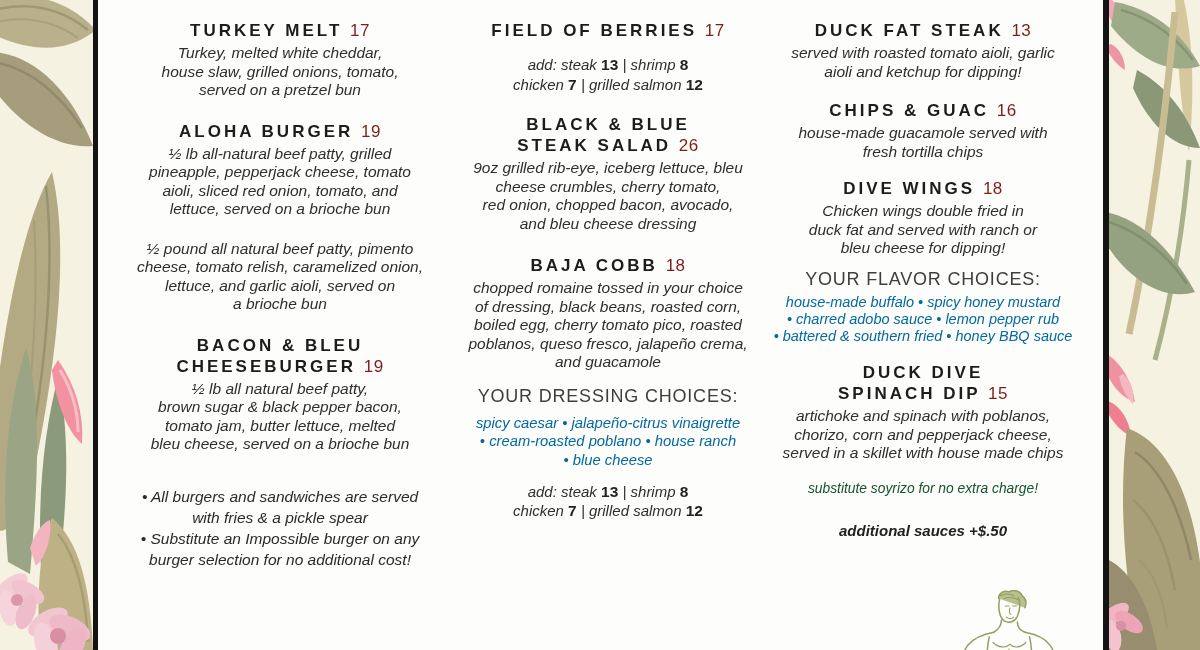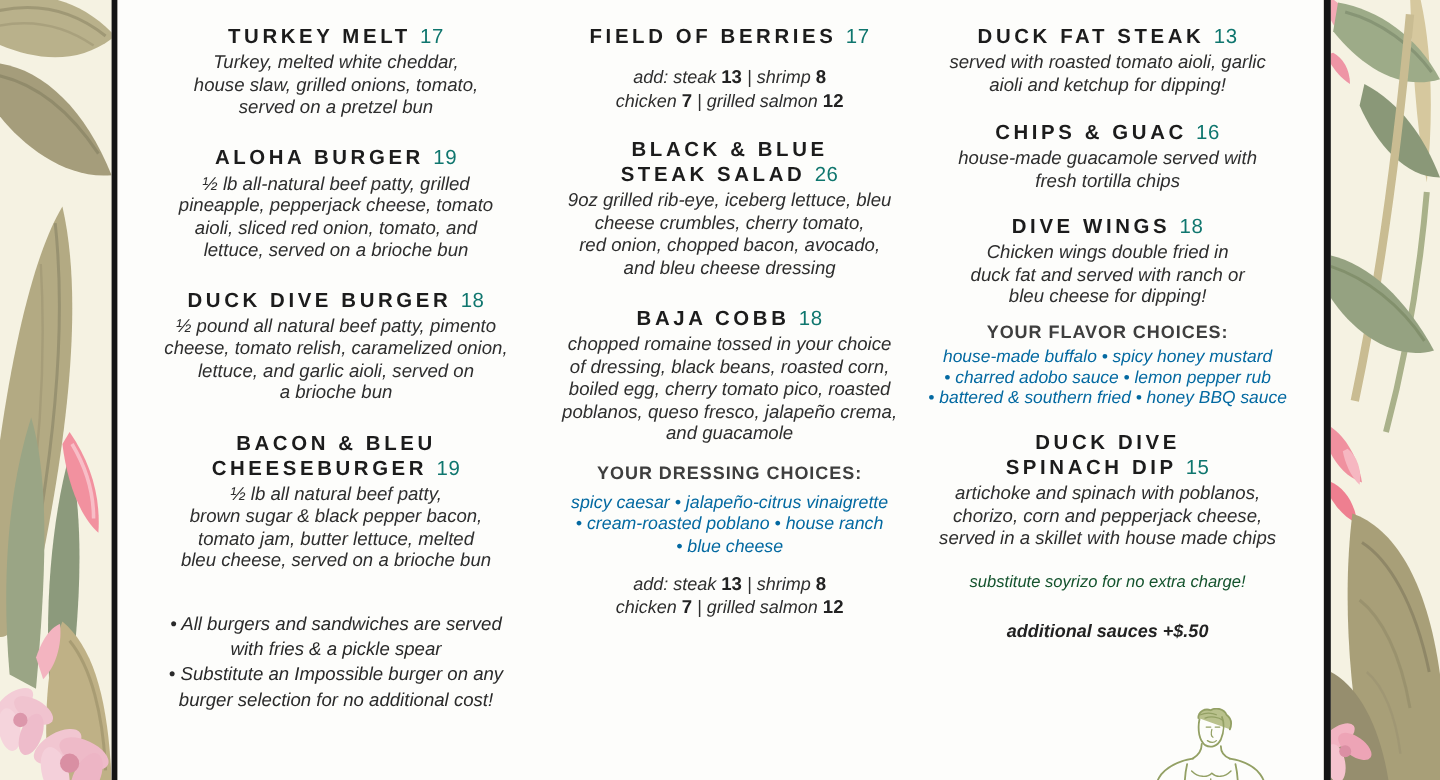--- a/index.html
+++ b/index.html
@@ -23,27 +23,27 @@
   .panel{position:absolute;left:98px;top:0;width:1005px;height:650px;background:#fdfdfb;}
 
   .col{position:absolute;top:20px;text-align:center;color:#2b2b2b;}
   .col1{left:32px;width:300px;}
   .col2{left:360px;width:300px;}
   .col3{left:672px;width:306px;}
 
   .item{margin-bottom:21px;}
   .h{font-weight:700;font-size:17px;line-height:21px;letter-spacing:3px;color:#1c1c1c;}
   .h .t{white-space:pre-line;}
-  .h .p{font-weight:400;letter-spacing:0.5px;color:#0f766e;}
+  .h .p{font-weight:400;letter-spacing:0.5px;color:#7f1d1d;}
   .d{font-style:italic;font-size:15.5px;line-height:18.5px;white-space:pre-line;color:#2e2e2e;margin-top:3px;}
 
   .addons{font-style:italic;font-size:15px;line-height:19.5px;color:#2e2e2e;margin:14px 0 6px 0;}
   .addons .num{font-style:normal;font-weight:700;font-size:15.5px;color:#232323;}
 
-  .choices-label{font-size:15px;letter-spacing:0.8px;color:#3e3e3e;margin-top:14px;font-weight:bold;}
+  .choices-label{font-size:18px;letter-spacing:0.8px;color:#3e3e3e;margin-top:14px;}
   .choices{font-style:italic;font-size:14.8px;line-height:18.8px;white-space:pre-line;color:#0369a1;margin-top:7px;}
 
   .notes{font-style:italic;font-size:15.5px;line-height:21px;white-space:pre-line;color:#2a2a2a;margin-top:32px;}
   .subnote{font-style:italic;font-size:13.8px;color:#14532d;margin-top:18px;}
   .sauces{font-style:italic;font-weight:700;font-size:15px;color:#222;margin-top:26px;}
 
   .diver{position:absolute;left:850px;top:590px;width:120px;height:60px;}
 </style>
 </head>
 <body>
@@ -128,21 +128,20 @@
 served on a pretzel bun</div>
       </div>
       <div class="item">
         <div class="h"><span class="t">ALOHA BURGER</span> <span class="p">19</span></div>
         <div class="d">½ lb all-natural beef patty, grilled
 pineapple, pepperjack cheese, tomato
 aioli, sliced red onion, tomato, and
 lettuce, served on a brioche bun</div>
       </div>
       <div class="item">
-        <div class="h"><span class="t">DUCK DIVE BURGER</span> <span class="p">18</span></div>
         <div class="d">½ pound all natural beef patty, pimento
 cheese, tomato relish, caramelized onion,
 lettuce, and garlic aioli, served on
 a brioche bun</div>
       </div>
       <div class="item">
         <div class="h"><span class="t">BACON &amp; BLEU
 CHEESEBURGER</span> <span class="p">19</span></div>
         <div class="d">½ lb all natural beef patty,
 brown sugar &amp; black pepper bacon,

